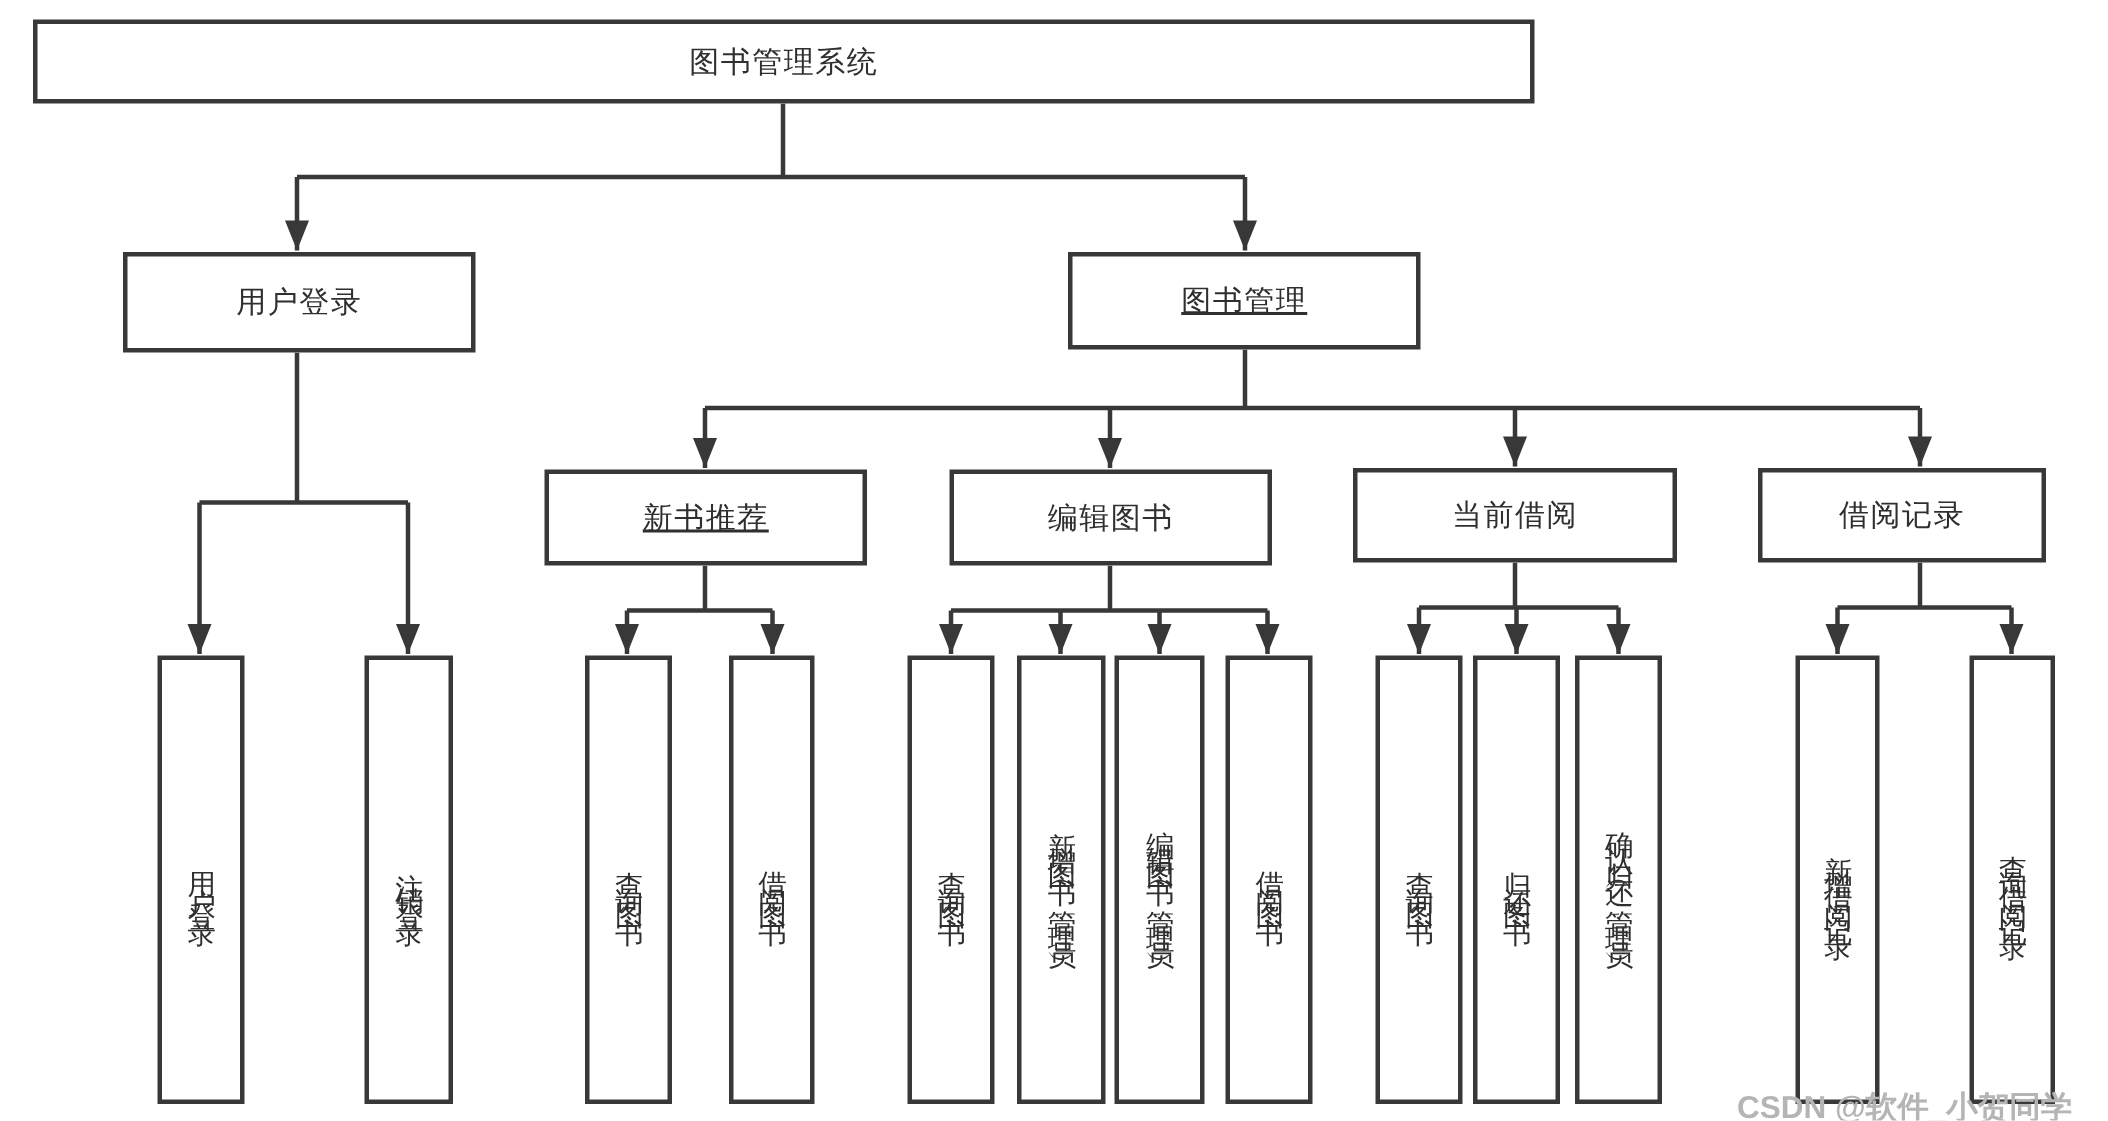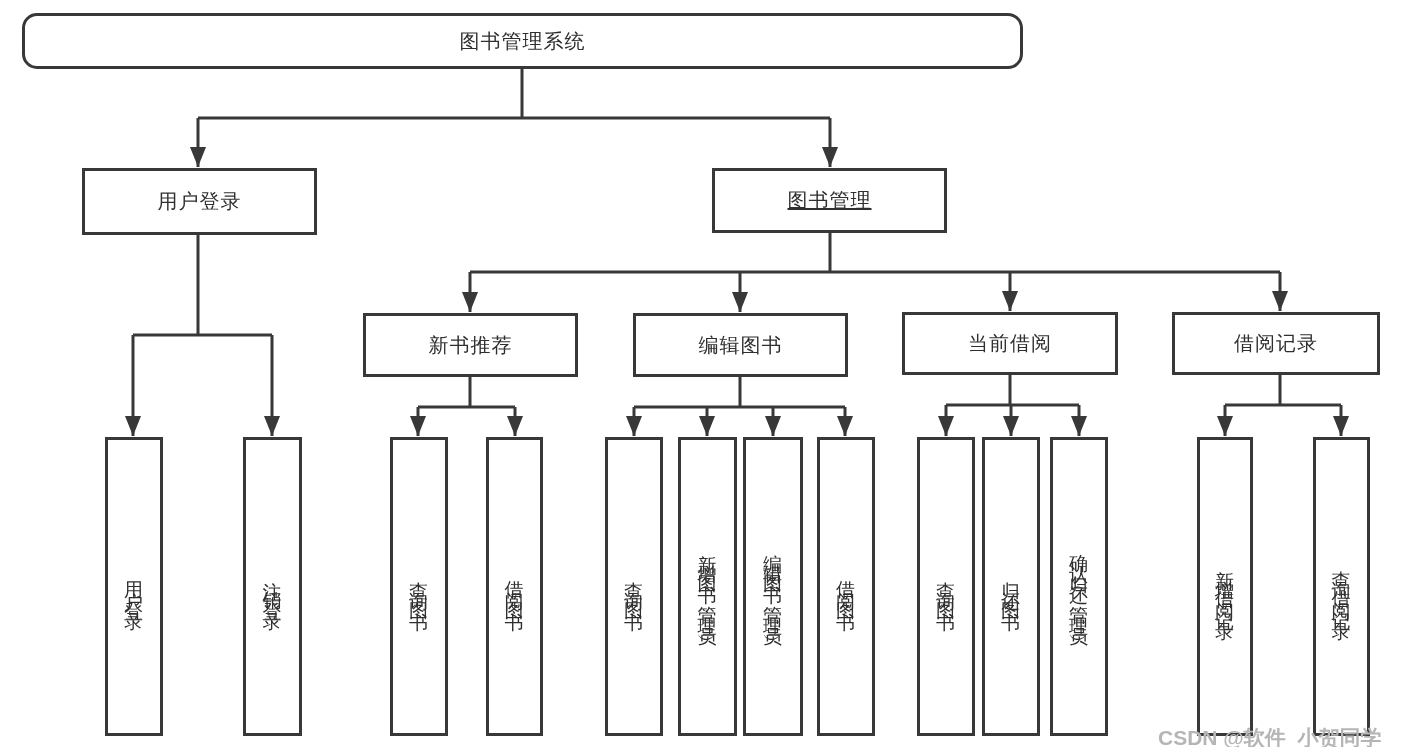--- a/index.html
+++ b/index.html
@@ -100,41 +100,41 @@
     <use href="#arrow-down" x="707" y="436"></use>
     <use href="#arrow-down" x="773" y="436"></use>
     <use href="#arrow-down" x="845" y="436"></use>
     <use href="#arrow-down" x="946" y="436"></use>
     <use href="#arrow-down" x="1011" y="436"></use>
     <use href="#arrow-down" x="1079" y="436"></use>
     <use href="#arrow-down" x="1225" y="436"></use>
     <use href="#arrow-down" x="1341" y="436"></use>
   </svg>
 
-  <div class="node root" style="left:22px; top:13px; width:1001px; height:56px;border-radius:15px;">
+  <div class="node root" style="left:22px; top:13px; width:1001px; height:56px;">
     <span>图书管理系统</span>
   </div>
 
   <div class="node" style="left:82px; top:168px; width:235px; height:67px;">
     <span>用户登录</span>
   </div>
   <div class="node" style="left:712px; top:168px; width:235px; height:65px;text-decoration:underline;">
     <span>图书管理</span>
   </div>
 
-  <div class="node" style="left:363px; top:313px; width:215px; height:64px;">
+  <div class="node" style="left:363px; top:313px; width:215px; height:64px;text-decoration:underline;">
     <span>新书推荐</span>
   </div>
   <div class="node" style="left:633px; top:313px; width:215px; height:64px;">
     <span>编辑图书</span>
   </div>
   <div class="node" style="left:902px; top:312px; width:216px; height:63px;">
     <span>当前借阅</span>
   </div>
-  <div class="node" style="left:1172px; top:312px; width:208px; height:63px;">
+  <div class="node" style="left:1172px; top:312px; width:192px; height:63px;">
     <span>借阅记录</span>
   </div>
 
   <div class="leaf" style="left:105px; top:437px; width:58px; height:299px;">
     <span>用户登录</span>
   </div>
   <div class="leaf" style="left:243px; top:437px; width:59px; height:299px;">
     <span>注销登录</span>
   </div>
 

